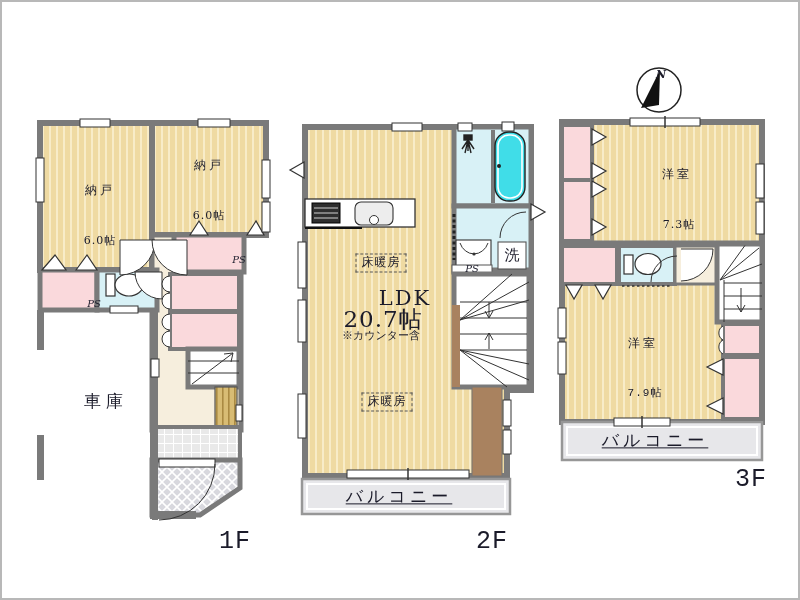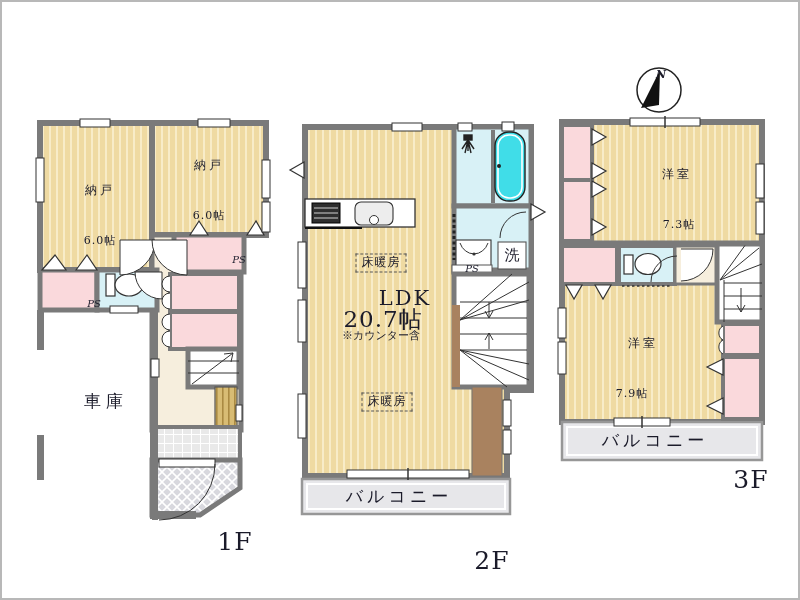--- a/index.html
+++ b/index.html
@@ -13,22 +13,22 @@
        text-align:center;line-height:1.25;color:#1b1b2a;}
   .room-name{font-size:12px;letter-spacing:3px;}
   .room-size{font-size:11px;letter-spacing:1px;margin-top:31px;}
   .garage-lbl{font-size:17px;letter-spacing:5px;}
   .ldk-title{font-size:21px;letter-spacing:2px;padding-left:44px;}
   .ldk-size{font-size:23px;letter-spacing:1px;}
   .ldk-note{font-size:11px;letter-spacing:0px;}
   .heat-box{font-size:12px;letter-spacing:1px;border:1px dashed #555;padding:1px 5px;background:transparent;font-family:Liberation Mono, monospace;}
   .ps-lbl{font-size:10px;letter-spacing:0;font-style:italic;}
   .wash-lbl{font-size:15px;}
-  .balcony-lbl{font-size:17px;letter-spacing:4px;}
-  .floor-lbl{font-size:25px;letter-spacing:1px;}
+  .balcony-lbl{font-size:17px;letter-spacing:4px;text-decoration:underline;}
+  .floor-lbl{font-size:25px;letter-spacing:1px;font-family:Liberation Mono, monospace;}
   .north-lbl{font-size:11px;font-style:italic;font-weight:bold;}
 </style>
 </head>
 <body>
 
 <div class="canvas">
 
 <svg width="800" height="600" viewBox="0 0 800 600">
   <defs>
     <pattern id="wood" width="7" height="7" patternUnits="userSpaceOnUse">
@@ -276,22 +276,22 @@
 <div class="lbl floor-lbl" style="left:233px;top:540px;">1F</div>
 
 <div class="lbl ldk-title" style="left:381px;top:296px;">LDK</div>
 <div class="lbl ldk-size" style="left:381px;top:317px;">20.7帖</div>
 <div class="lbl ldk-note" style="left:379px;top:334px;">※カウンター含</div>
 <div class="lbl heat-box" style="left:379px;top:261px;">床暖房</div>
 <div class="lbl heat-box" style="left:385px;top:400px;">床暖房</div>
 <div class="lbl wash-lbl" style="left:510px;top:253px;">洗</div>
 <div class="lbl ps-lbl" style="left:470px;top:267px;">PS</div>
 <div class="lbl balcony-lbl" style="left:397px;top:495px;">バルコニー</div>
-<div class="lbl floor-lbl" style="left:490px;top:559px;text-align:center;">2F</div>
+<div class="lbl floor-lbl" style="left:490px;top:540px;text-align:center;">2F</div>
 
 <div class="lbl room-name" style="left:675px;top:172px;">洋室</div>
 <div class="lbl room-size" style="left:677px;top:192px;">7.3帖</div>
 <div class="lbl room-name" style="left:641px;top:341px;">洋室</div>
-<div class="lbl room-size" style="left:630px;top:361px;">7.9帖</div>
+<div class="lbl room-size" style="left:643px;top:361px;font-family:Liberation Mono, monospace;">7.9帖</div>
 <div class="lbl balcony-lbl" style="left:653px;top:439px;">バルコニー</div>
 <div class="lbl floor-lbl" style="left:749px;top:478px;">3F</div>
 
 </div>
 
 </body></html>

